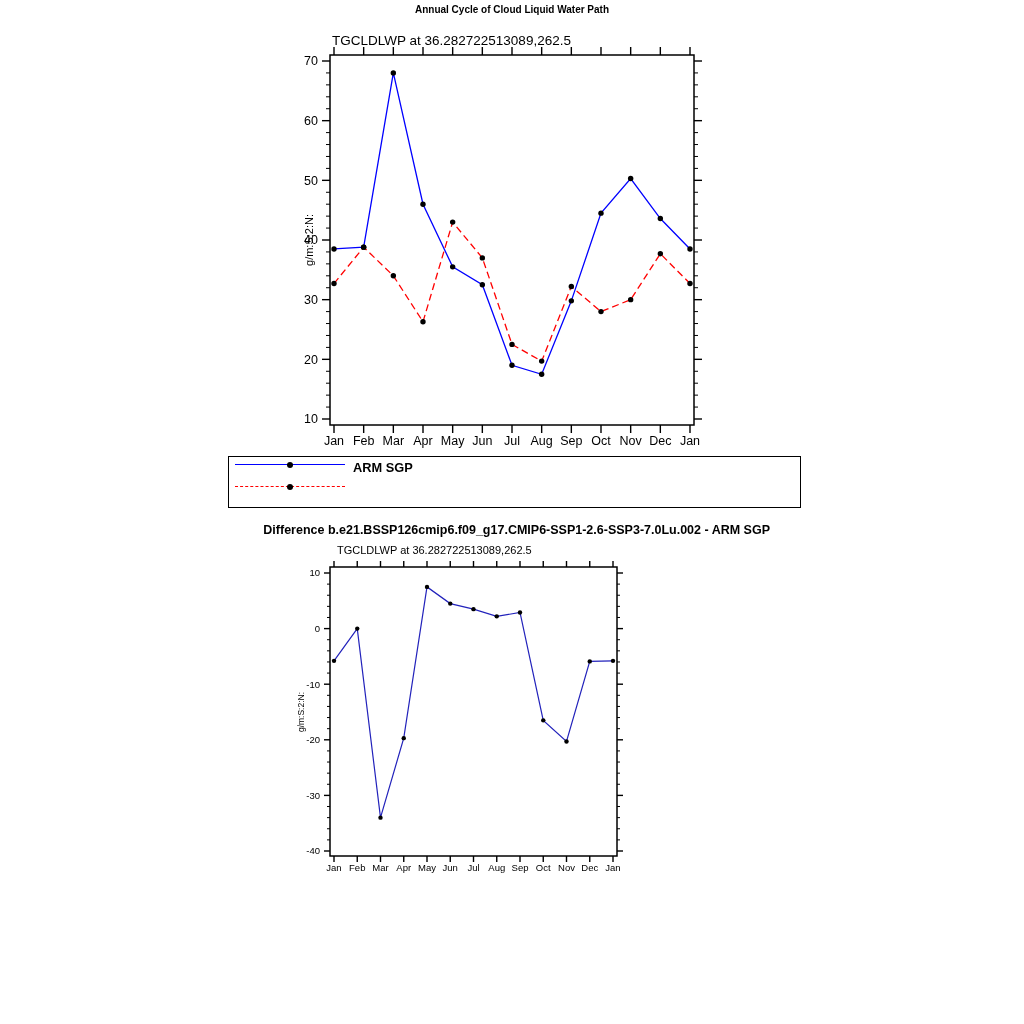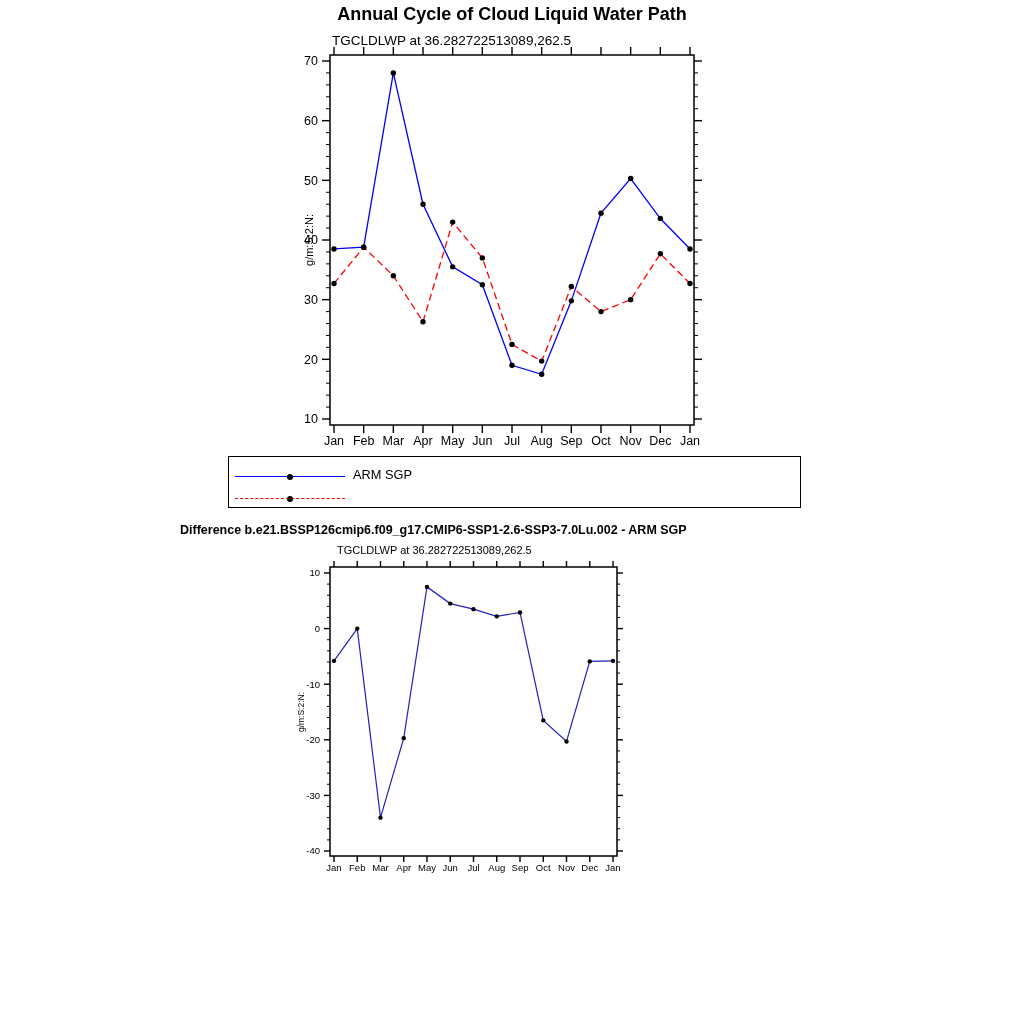--- a/index.html
+++ b/index.html
@@ -4,31 +4,31 @@
 <style>
   * { margin:0; padding:0; box-sizing:border-box; }
   html,body { background:#ffffff; }
   body {
     width:1024px; height:1024px;
     font-family:"Liberation Sans", sans-serif;
     color:#000;
   }
   .page { position:relative; width:1024px; height:1024px; overflow:hidden; background:#fff; }
   .abs { position:absolute; }
-  .title-top { left:280px; top:4px; width:464px; text-align:center; font-size:18px; font-weight:bold; }
+  .title-top { left:280px; top:4px; width:464px; text-align:center; font-size:10px; font-weight:bold; }
   .subtitle-top { left:332px; top:33px; font-size:13.5px; }
   .ylabel-top { left:309px; top:240px; transform:translate(-50%,-50%) rotate(-90deg); font-size:11px; white-space:nowrap; }
   #chart-top { left:280px; top:45px; width:480px; height:415px; }
   .legend { left:228px; top:456px; width:573px; border:1px solid #000; padding:3px 6px; background:#fff; }
-  .legend-row { display:flex; align-items:flex-end; height:22px; }
+  .legend-row { display:flex; align-items:flex-start; height:22px;font-weight:bold; }
   .legend-sample { position:relative; width:110px; height:10px; flex:0 0 auto; }
   .legend-line { position:absolute; left:0; right:0; top:4px; border-top:1.5px solid #000; }
   .legend-dot { position:absolute; left:50%; top:5px; width:6px; height:6px; margin:-3px 0 0 -3px; border-radius:50%; background:#000; }
   .legend-label { margin-left:8px; font-size:12.8px; white-space:nowrap; }
-  .title-bottom { left:180px; top:523px; width:590px; text-align:left; font-size:12.5px; font-weight:bold; }
+  .title-bottom { left:180px; top:523px; width:590px; text-align:right; font-size:12.5px; font-weight:bold; }
   .subtitle-bottom { left:337px; top:544px; font-size:11px; }
   .ylabel-bottom { left:301px; top:712px; transform:translate(-50%,-50%) rotate(-90deg); font-size:8.5px; white-space:nowrap; }
   #chart-bottom { left:280px; top:555px; width:420px; height:325px; }
   svg text { font-family:"Liberation Sans", sans-serif; fill:#000; }
 </style>
 </head>
 <body>
 
 <div class="page">
 

